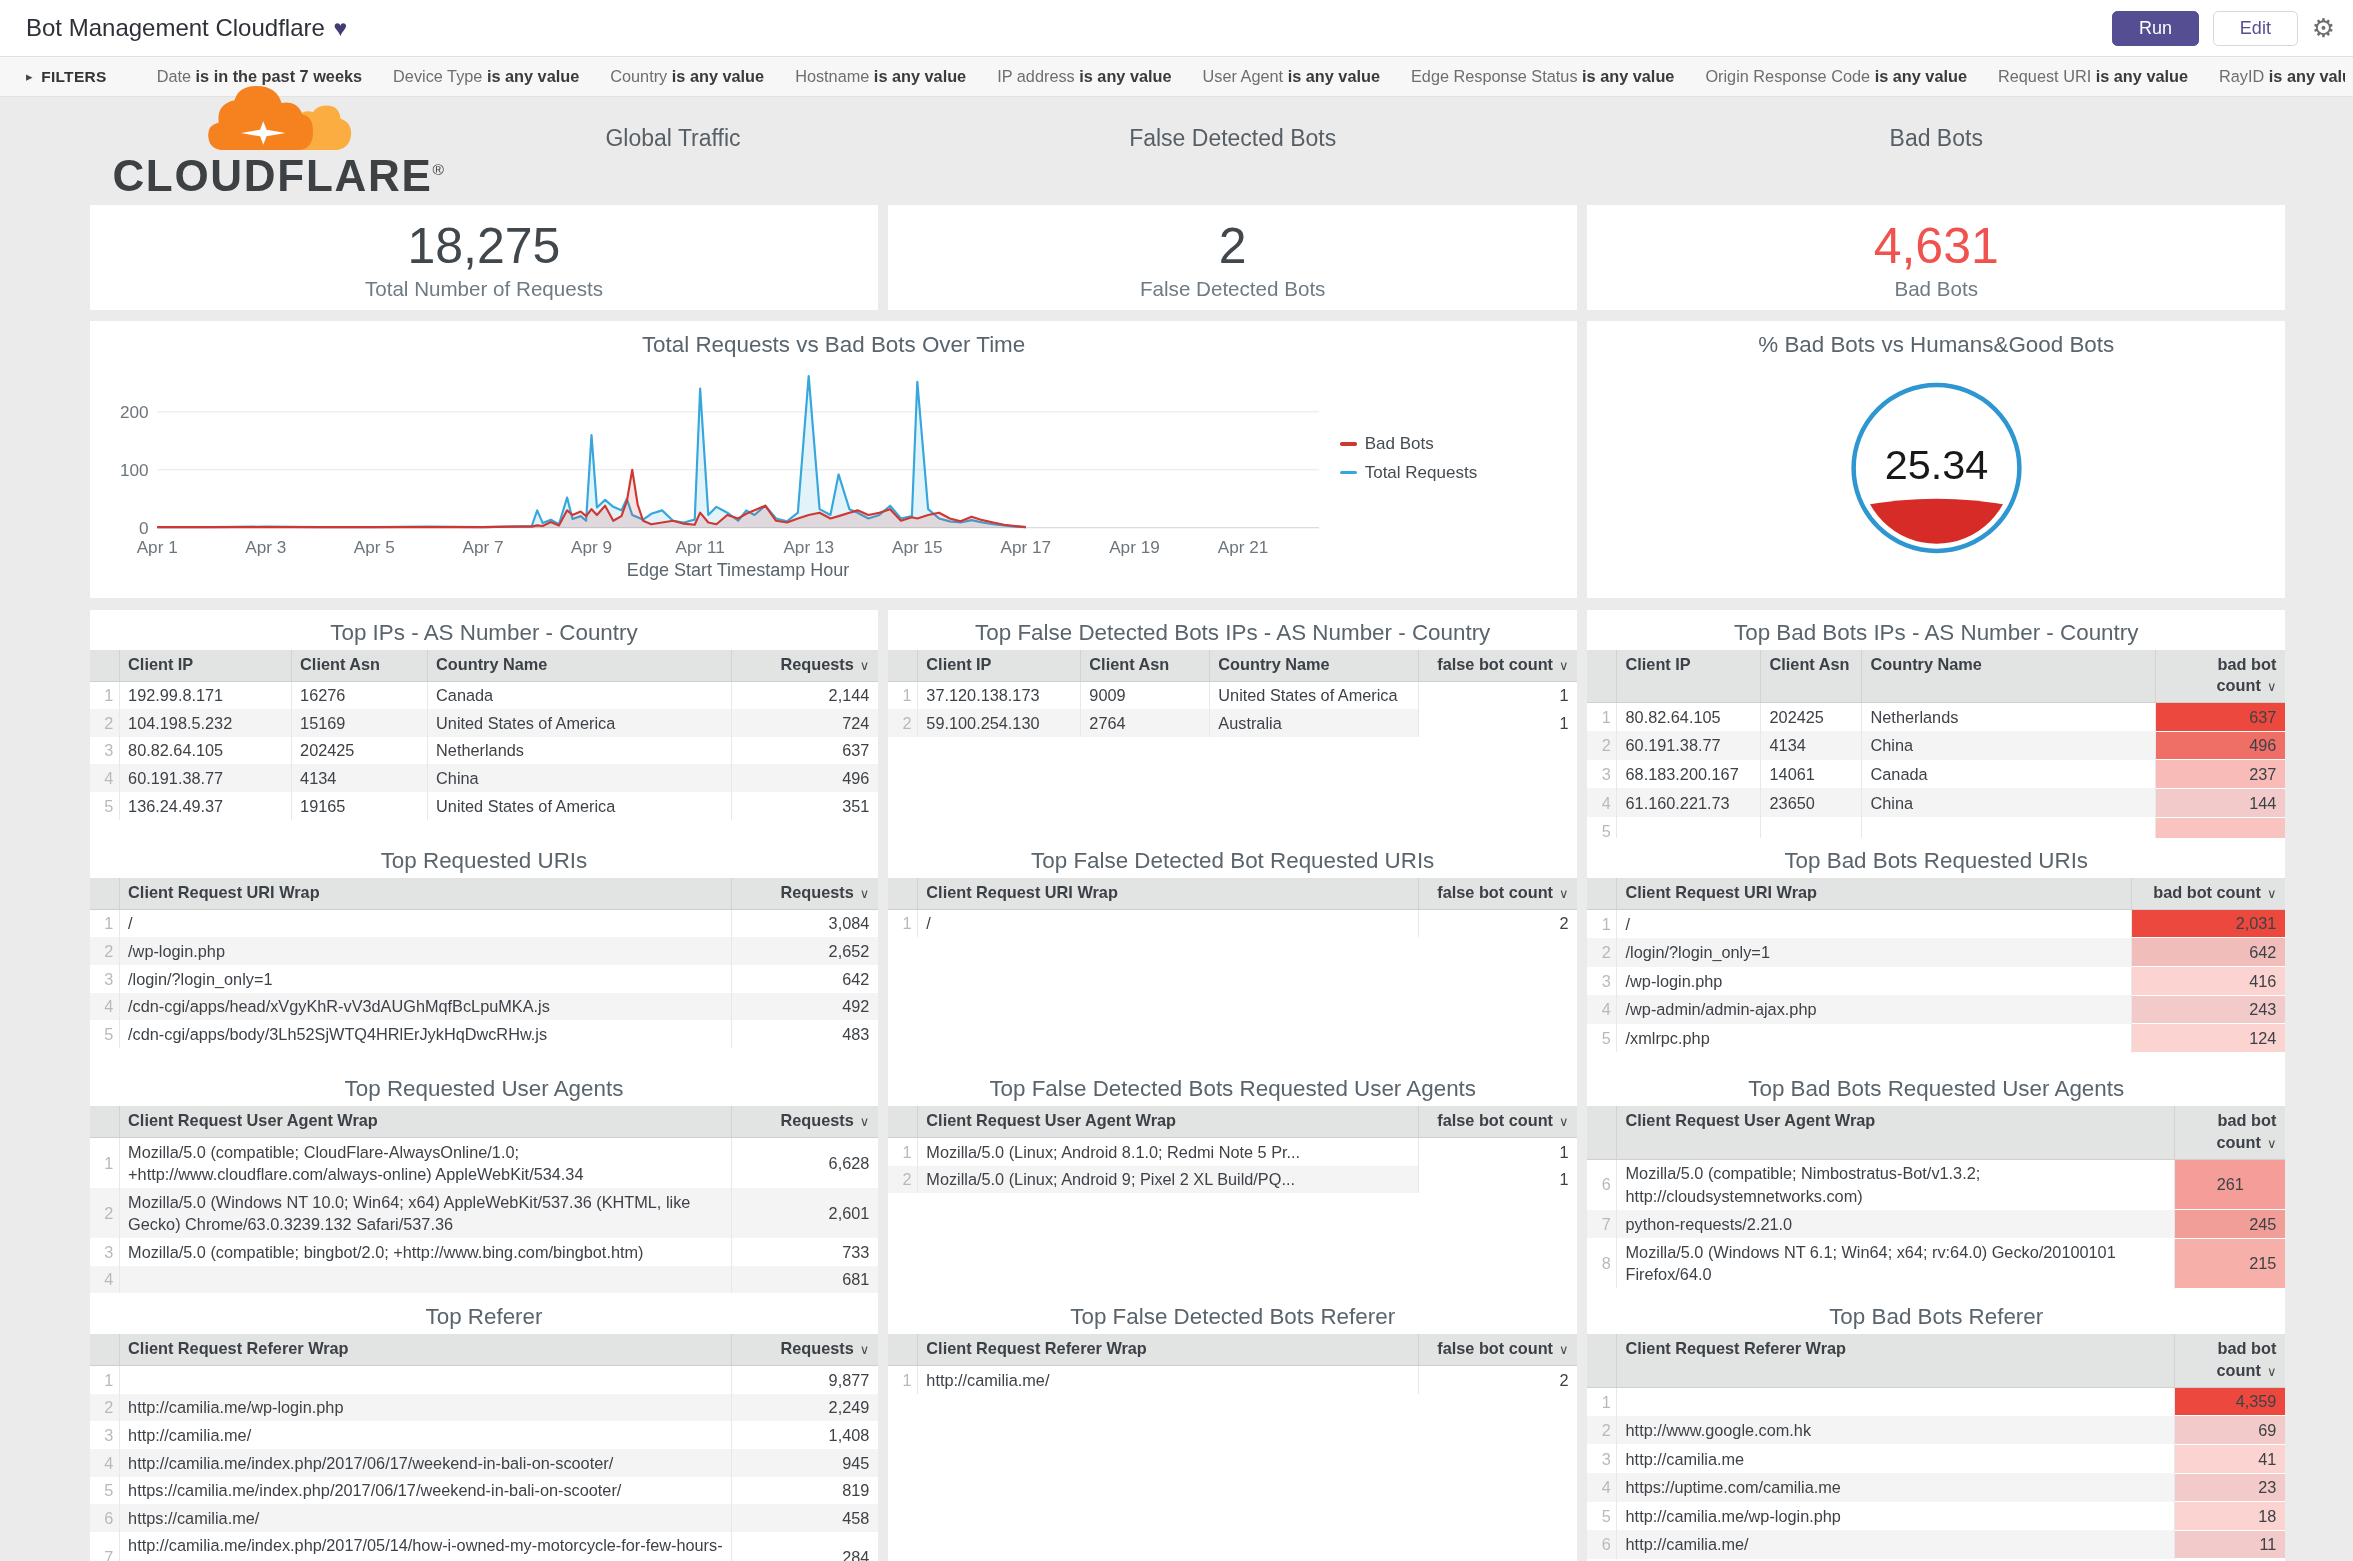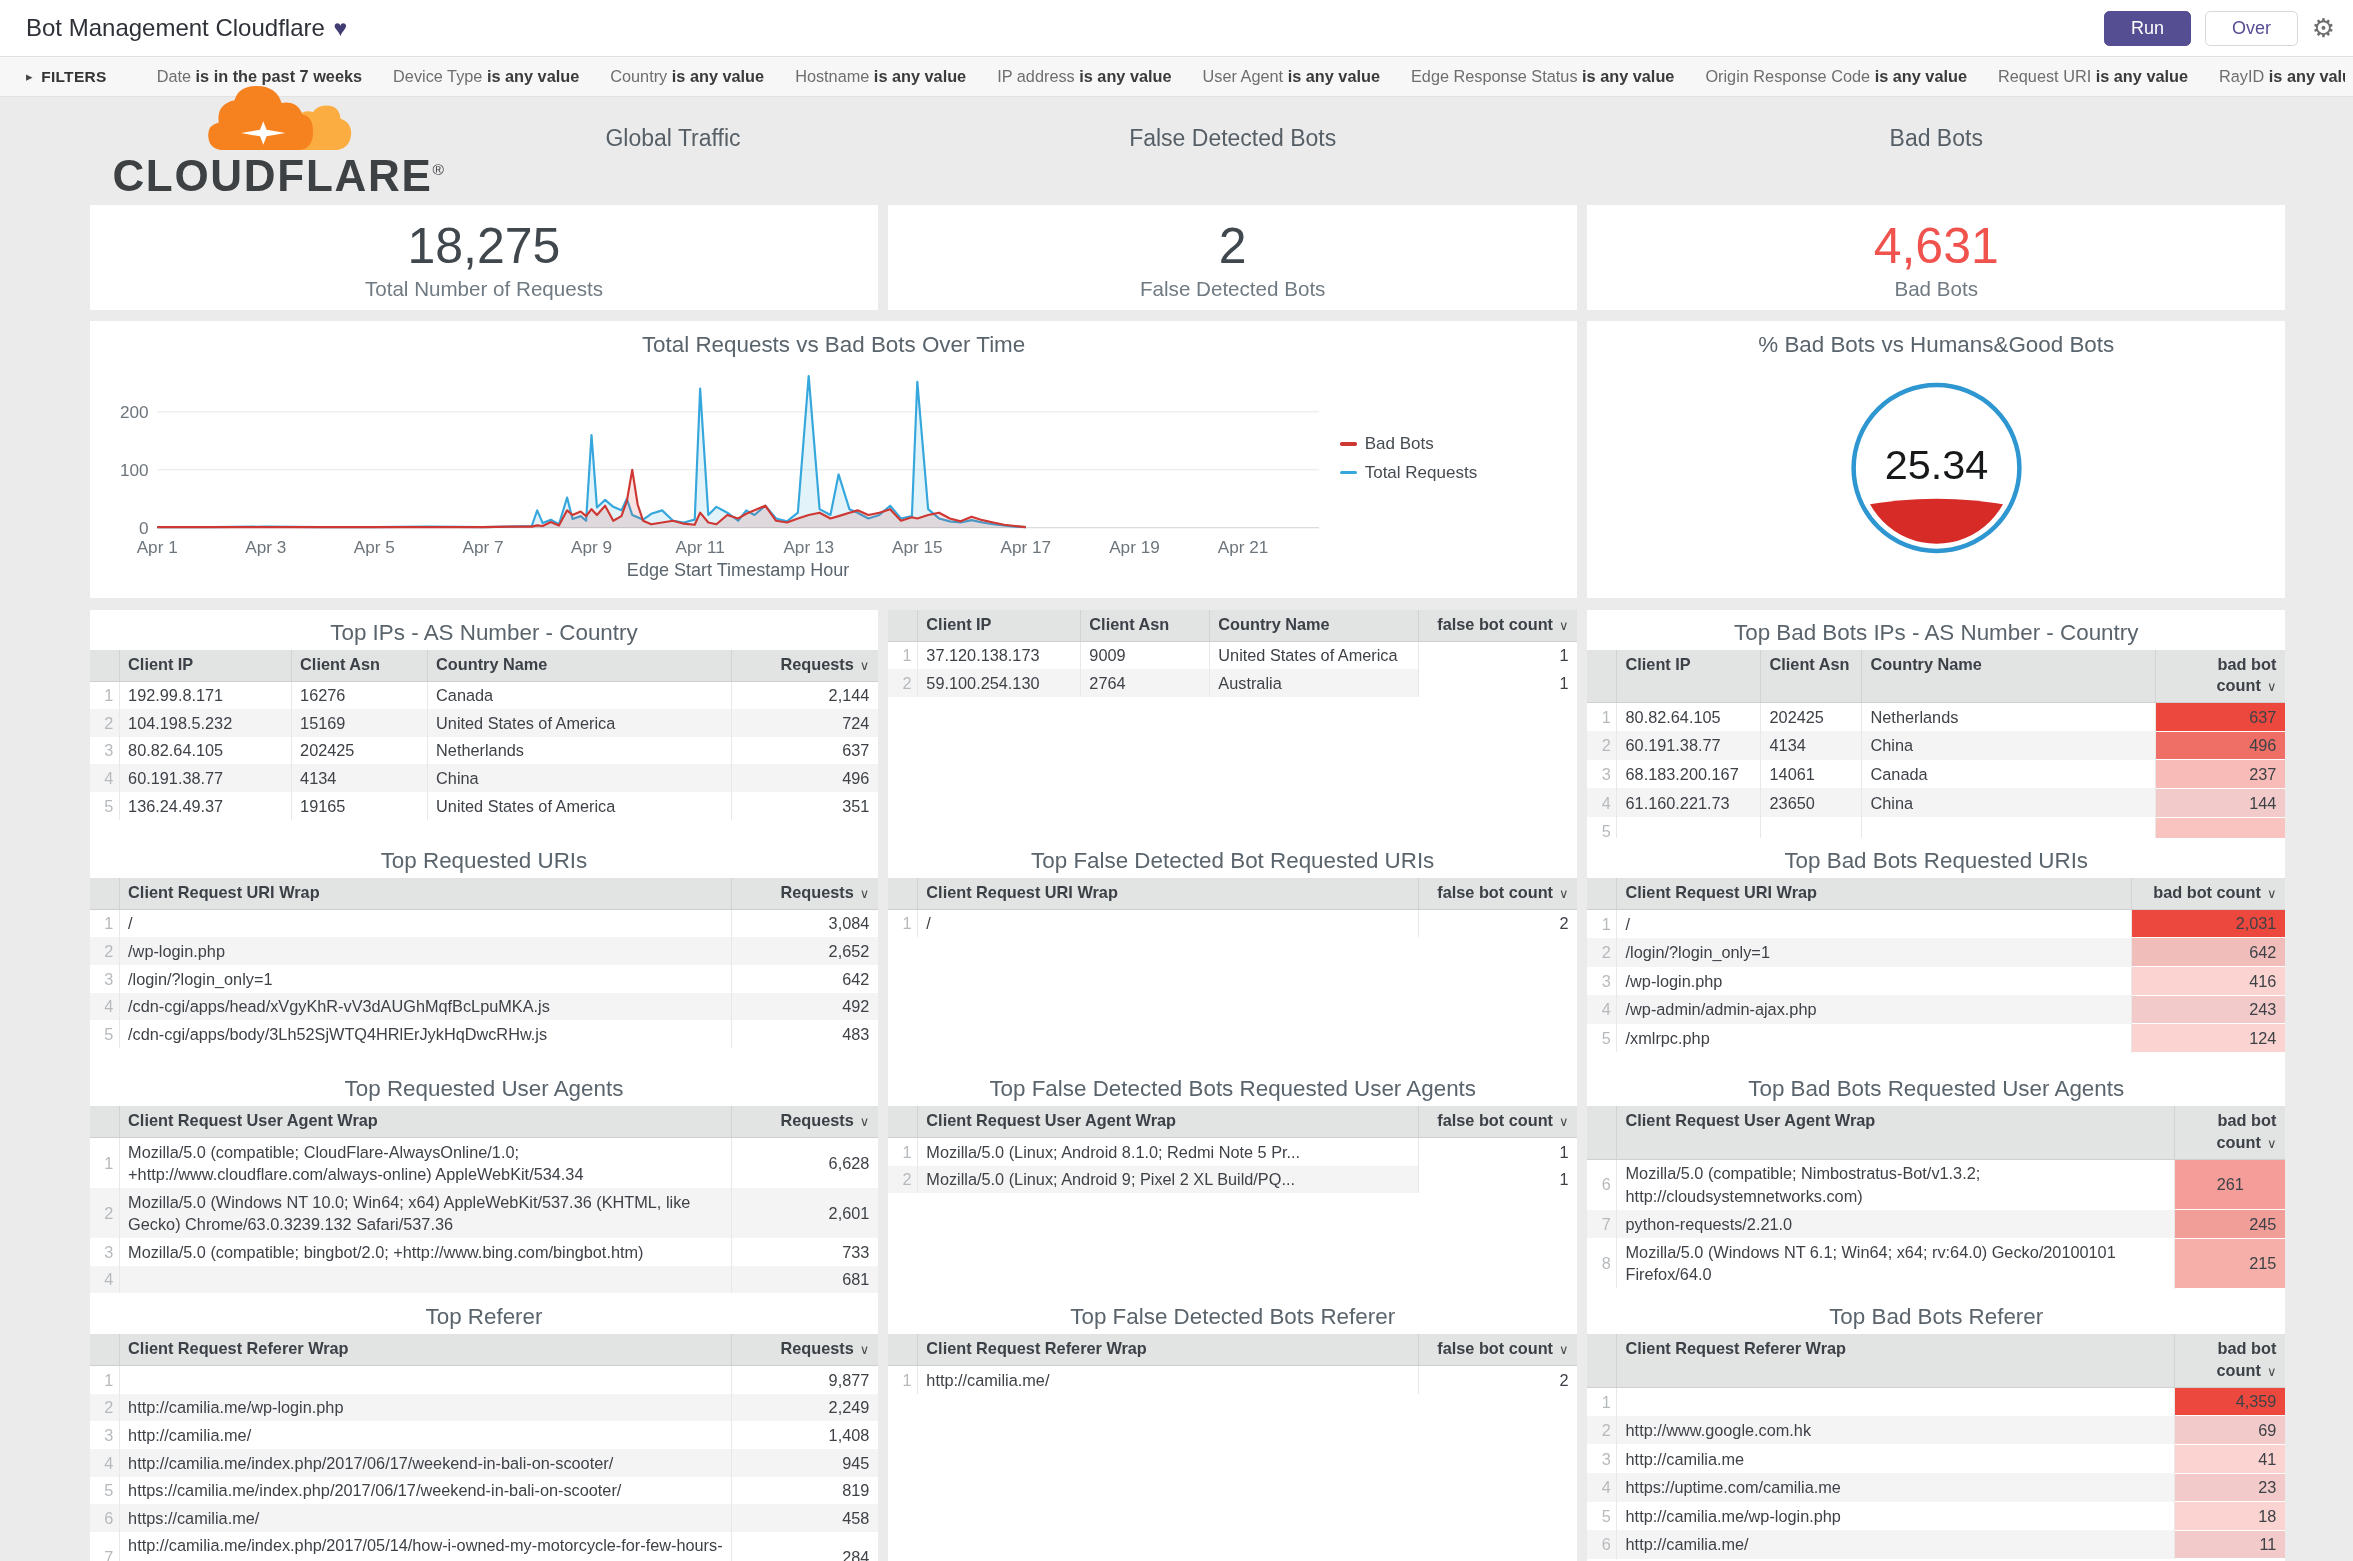--- a/index.html
+++ b/index.html
@@ -90,21 +90,21 @@
 </head>
 <body>
 
 <div class="topbar">
   <div class="page-title">
     <span>Bot Management Cloudflare</span>
     <span class="heart">♥</span>
   </div>
   <div class="topbar-actions">
     <button class="btn btn-run">Run</button>
-    <button class="btn btn-edit">Over</button>
+    <button class="btn btn-edit">Edit</button>
     <span class="gear">⚙</span>
   </div>
 </div>
 
 <div class="filterbar">
   <span class="filters-caret">▸</span>
   <span class="filters-label">FILTERS</span>
   <div class="filter-items" id="filter-items">
       <span class="filter-item"><span class="f-name">Date </span><span class="f-cond">is in the past 7 weeks</span></span>
       <span class="filter-item"><span class="f-name">Device Type </span><span class="f-cond">is any value</span></span>
@@ -259,20 +259,21 @@
               <td class="rownum">5</td>
               <td>136.24.49.37</td>
               <td>19165</td>
               <td>United States of America</td>
               <td style="text-align: right;">351</td>
             </tr>
           </tbody>
         </table>
       </div>
     <div class="panel table-panel h253">
+        <div class="panel-title">Top False Detected Bots IPs - AS Number - Country</div>
         <table class="data-table">
           <colgroup>
             <col style="width: 29px;">
             <col style="width: 163px;">
             <col style="width: 129px;">
             <col>
             <col style="width: 159px;">
           </colgroup>
           <thead>
             <tr>

